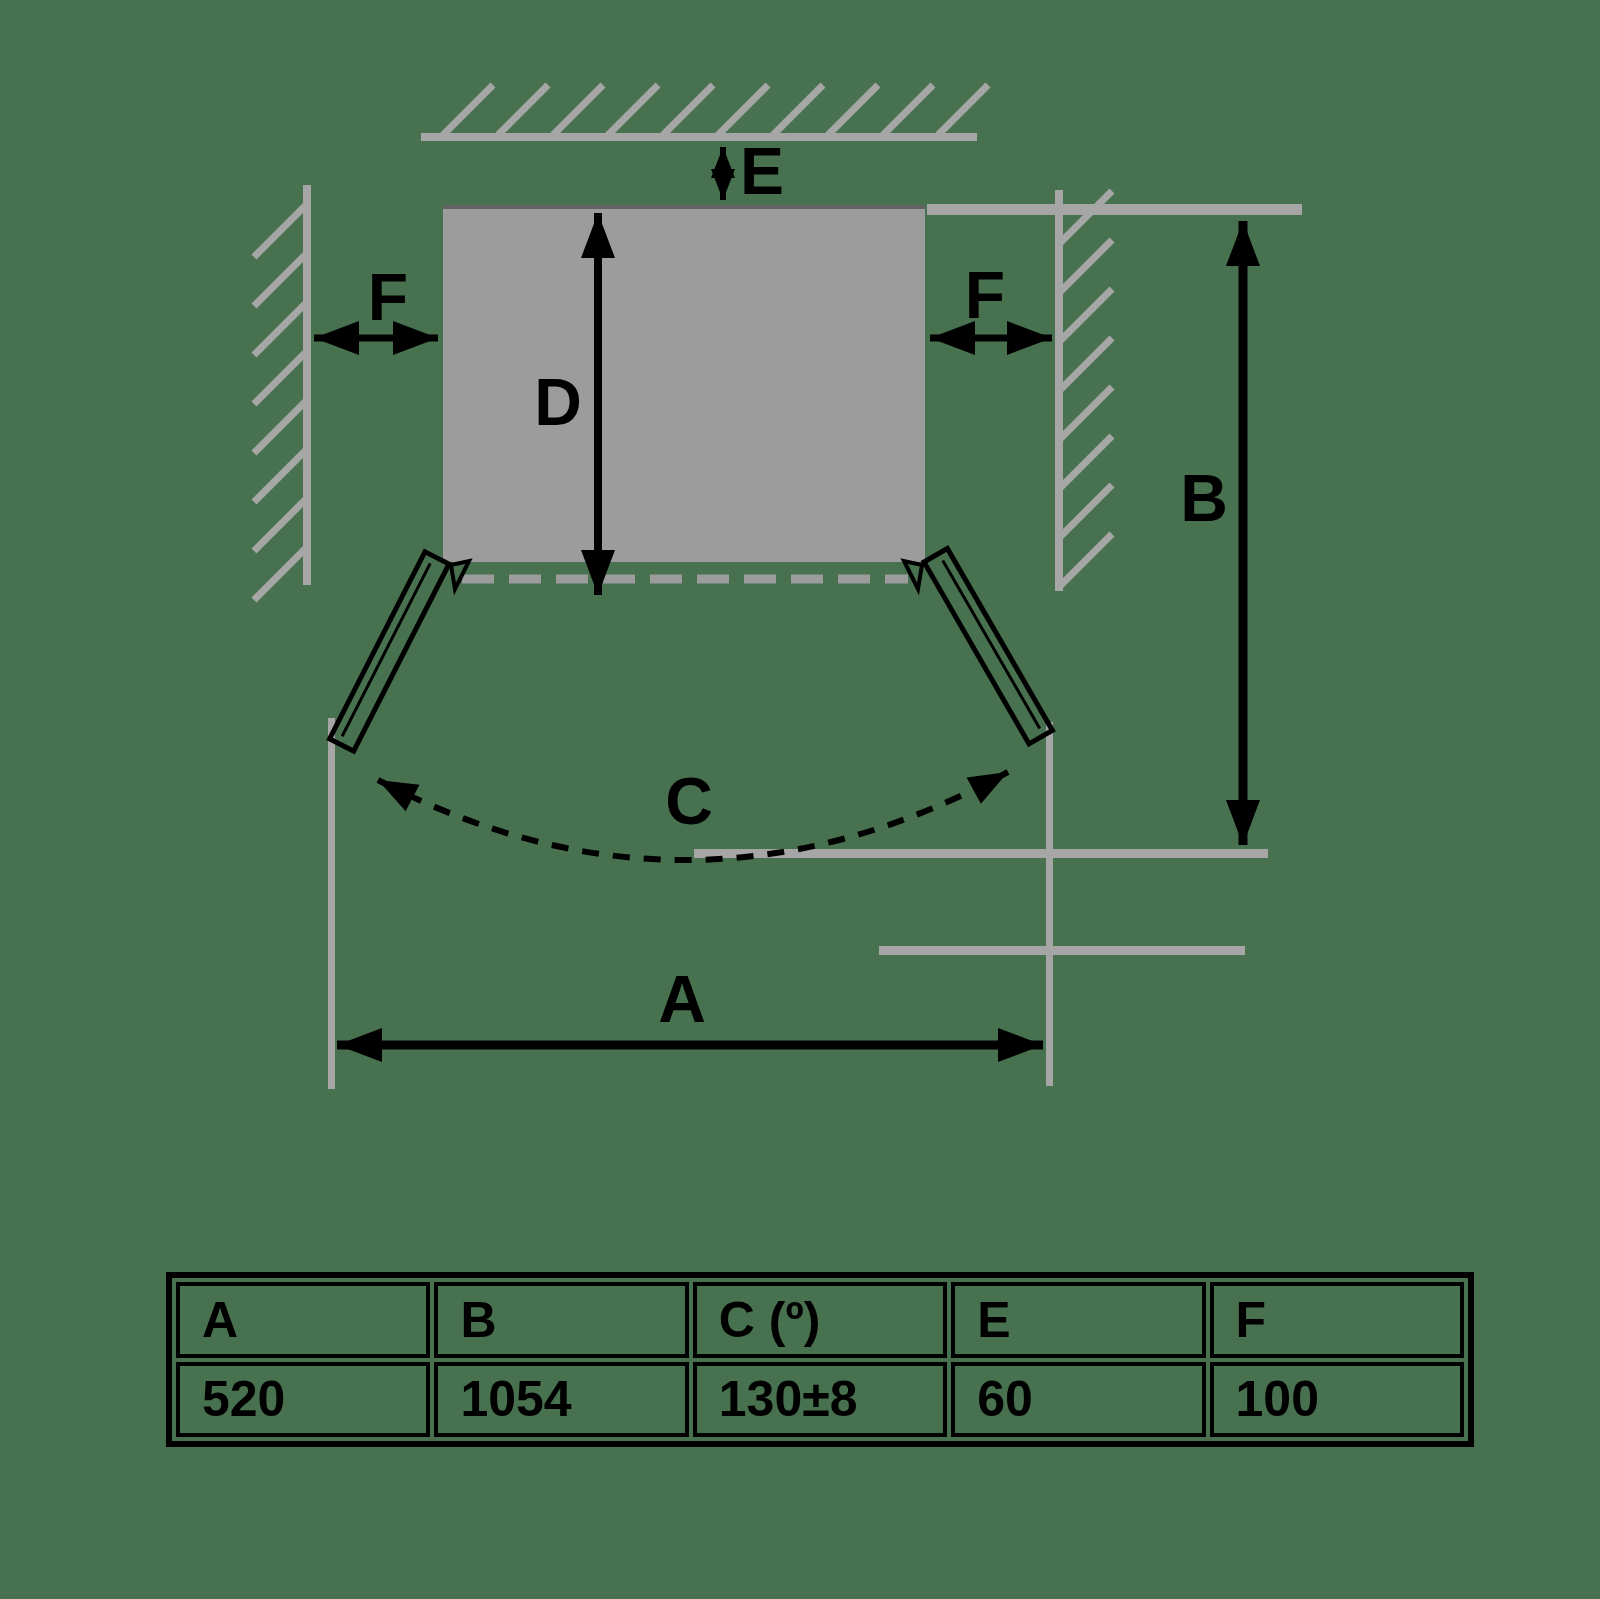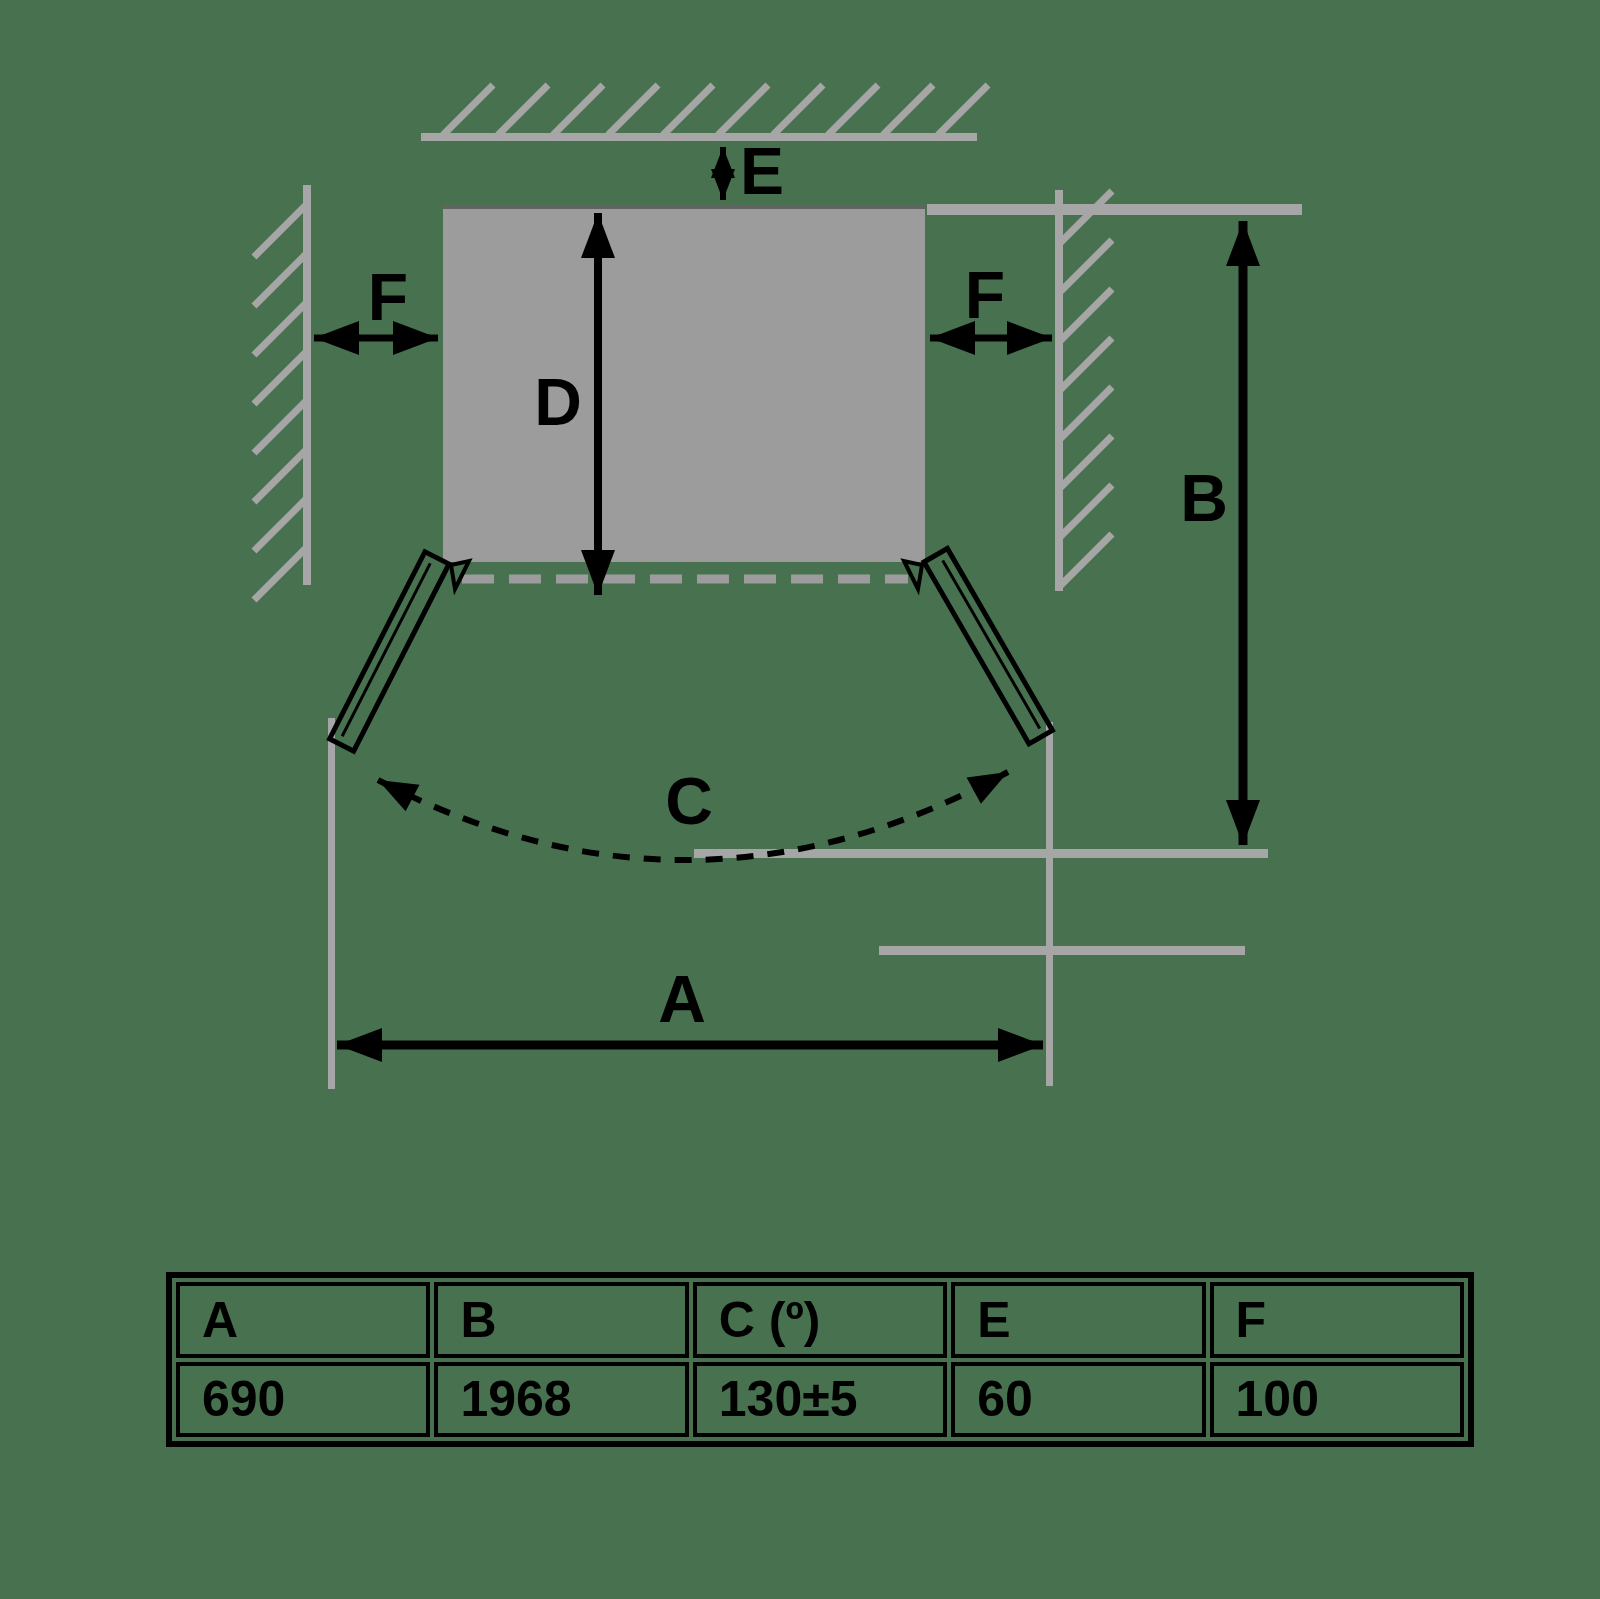--- a/index.html
+++ b/index.html
@@ -158,23 +158,23 @@
   <table class="dims">
     <tbody>
           <tr>
       <td>A</td>
       <td>B</td>
       <td>C (º)</td>
       <td>E</td>
       <td>F</td>
     </tr>
     <tr>
-      <td>690</td>
-      <td>1968</td>
-      <td>130±5</td>
+      <td>520</td>
+      <td>1054</td>
+      <td>130±8</td>
       <td>60</td>
       <td>100</td>
     </tr>
   </tbody>
       </table>
 </div>
 
 </div>
 
 </body></html>

